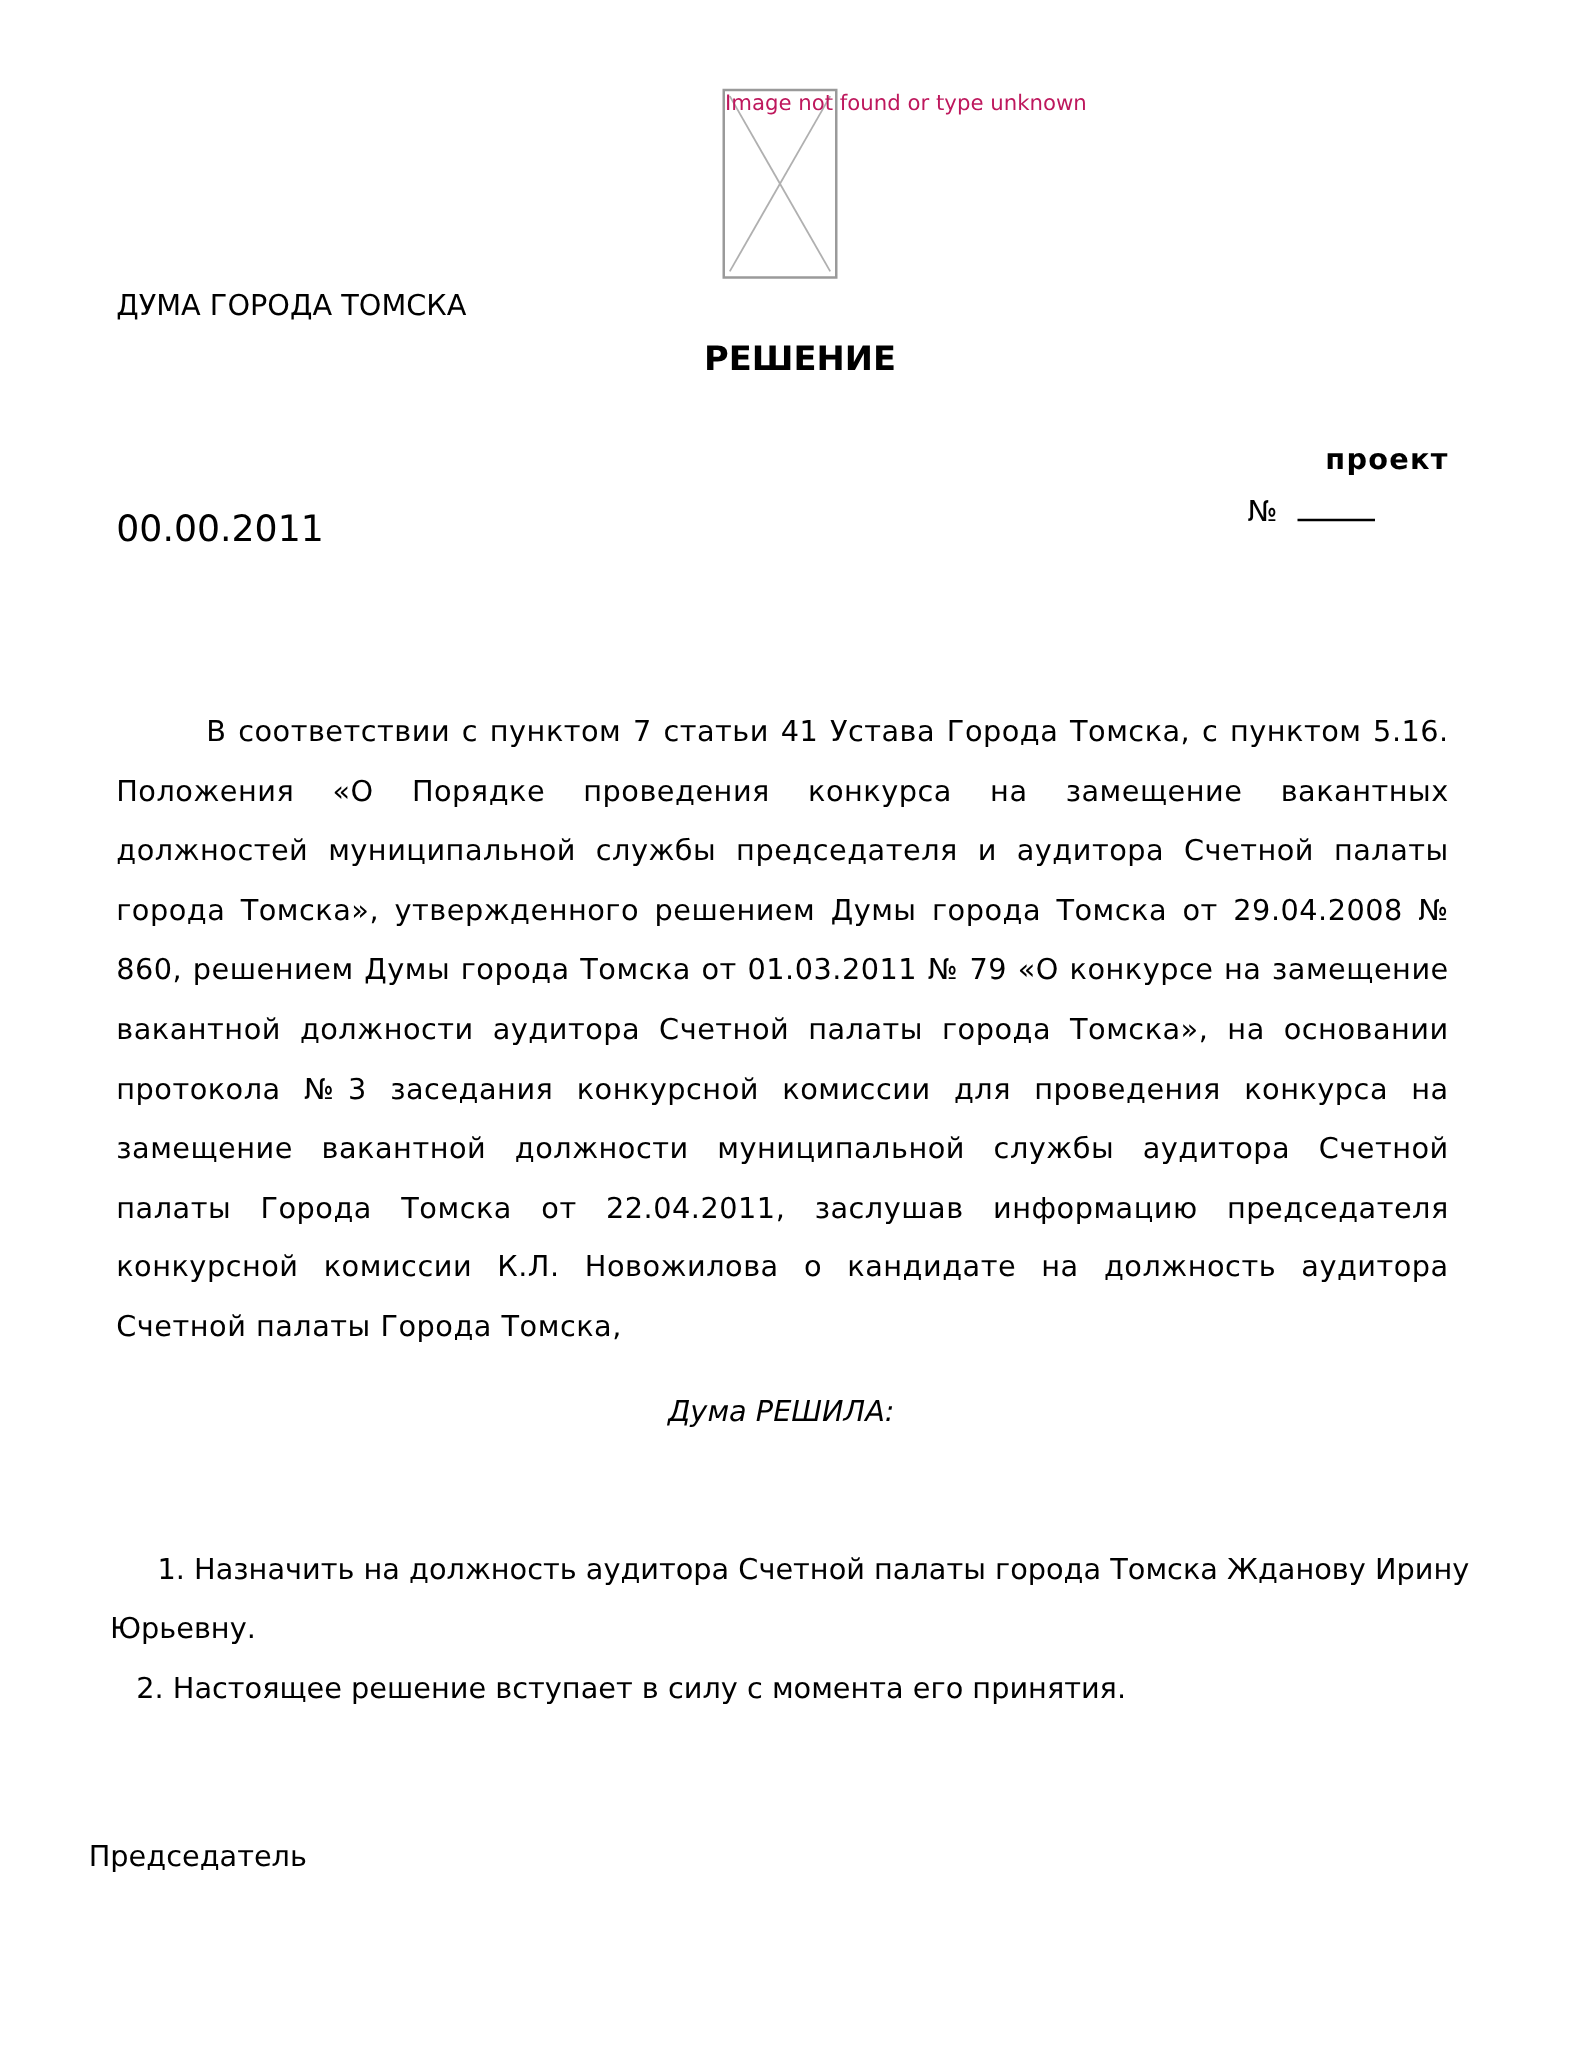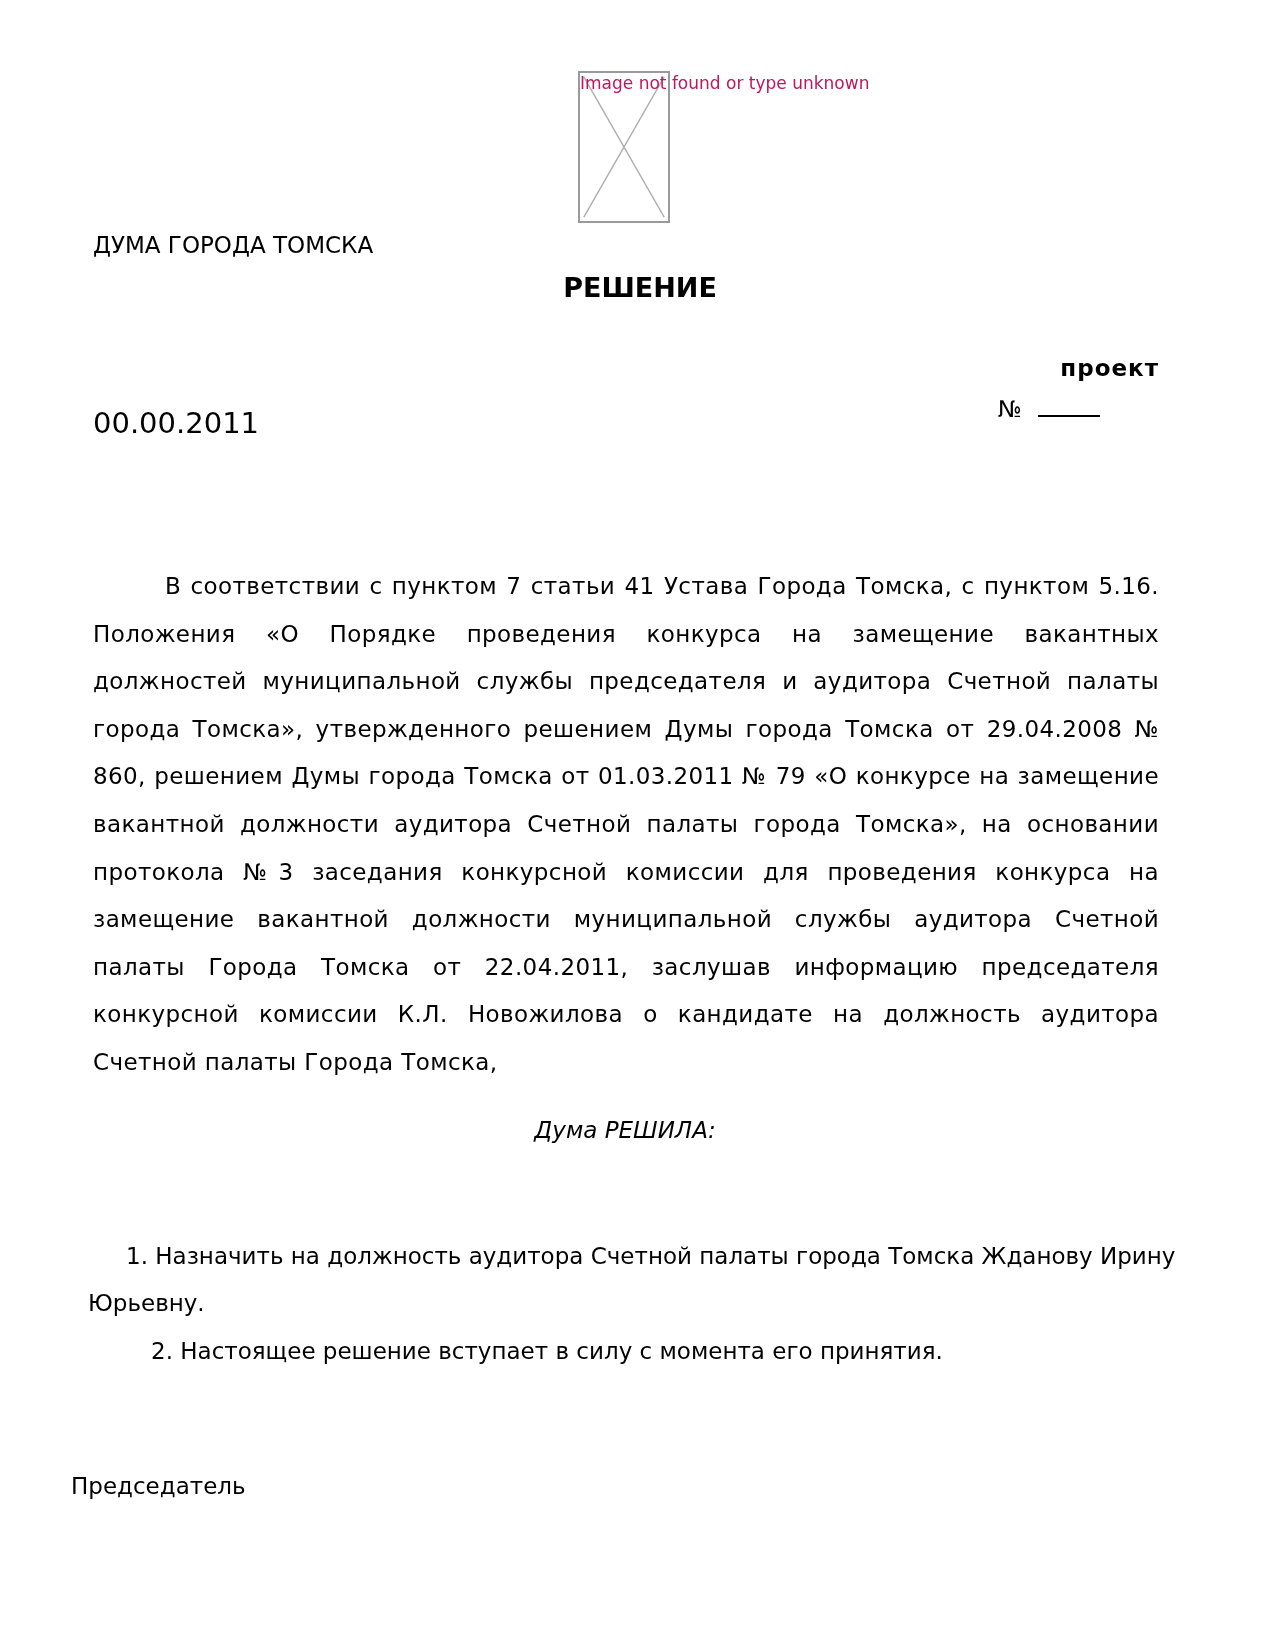--- a/index.html
+++ b/index.html
@@ -14,21 +14,21 @@
   .draft { right: 116px; top: 355px; font-size: 23px; font-weight: bold; letter-spacing: 1px; }
   .date { left: 93px; top: 406px; font-size: 29px; }
   .number { left: 998px; top: 395px; font-size: 23px; }
   .number .blank { display: inline-block; width: 62px; border-bottom: 2px solid #000; margin-left: 16px; height: 20px; vertical-align: baseline; }
   .subject { left: 93px; top: 462px; font-size: 23px; font-weight: bold; line-height: 38px; }
   .body-text { left: 93px; top: 563px; width: 1066px; font-size: 23px; line-height: 47.6px;
                text-align: justify; text-indent: 72px; letter-spacing: 0.4px; }
   .decided { left: 0; width: 1250px; text-align: center; top: 1117px; font-size: 23px; font-style: italic; }
   .item { font-size: 23px; line-height: 47px; }
   .item1 { left: 88px; top: 1233px; width: 1100px; text-indent: 38px; }
-  .item2 { left: 109px; top: 1328px; margin-left: 42px; }
+  .item2 { left: 109px; top: 1328px; }
   .signature { left: 71px; top: 1467px; font-size: 23px; line-height: 38px; }
 </style>
 </head>
 <body>
 
 <div class="abs placeholder-img">
   <svg viewBox="0 0 92 152" preserveAspectRatio="none">
     <line x1="4" y1="4" x2="88" y2="148" stroke="#b0b0b0" stroke-width="1.5"></line>
     <line x1="88" y1="4" x2="4" y2="148" stroke="#b0b0b0" stroke-width="1.5"></line>
   </svg>

